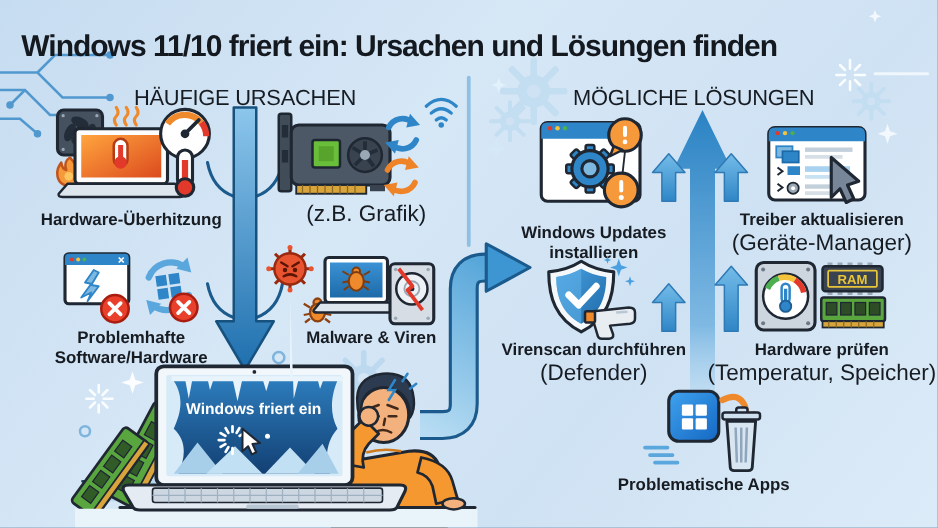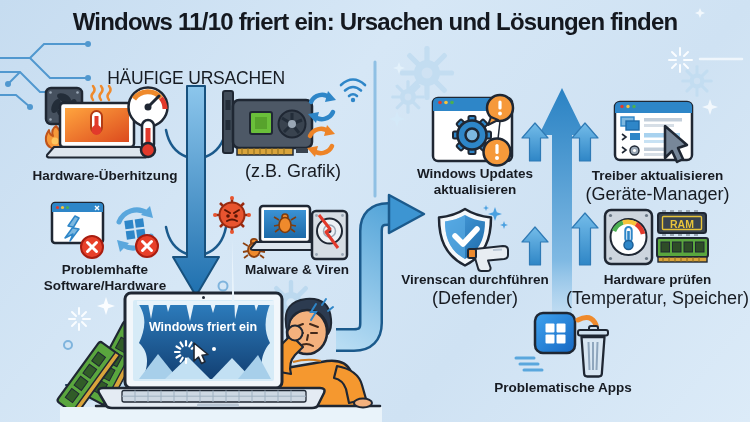--- a/index.html
+++ b/index.html
@@ -3,21 +3,21 @@
 <meta charset="utf-8">
 <style>
   html,body{margin:0;padding:0;background:#9db7cc;}
   .stage{
     position:relative;width:750px;height:422px;overflow:hidden;
     background:linear-gradient(130deg,#c6dcf0 0%,#d6e7f6 38%,#cfe2f3 68%,#dcebf8 100%);
     font-family:"Liberation Sans",sans-serif;
   }
   .decor{position:absolute;left:0;top:0;width:750px;height:422px;}
   .title{
-    position:absolute;left:0;right:0;top:7px;margin:1px;text-align:center;
+    position:absolute;left:0;right:0;top:7px;margin:17px;
     font-size:24px;font-weight:bold;color:#14181f;letter-spacing:-0.8px;
   }
   .col-header{
     position:absolute;top:68px;text-align:center;font-size:17.5px;font-weight:normal;
     color:#171c23;letter-spacing:-0.2px;
   }
   .col-header.left{left:31px;width:330px;}
   .col-header.right{left:390px;width:330px;}
   .item{position:absolute;}
   .item svg{position:absolute;left:0;top:0;overflow:visible;display:block;}
@@ -247,20 +247,21 @@
           <rect x="197" y="403.5" width="42" height="3.5" rx="1.5" fill="#b9c6d4"></rect>
         </g>
       </g>
 
       <ellipse cx="363" cy="403" rx="9" ry="4.5" fill="#f3b17d" stroke="#1f2733" stroke-width="2"></ellipse>
     </g>
   </svg>
 
   <h1 class="title">Windows 11/10 friert ein: Ursachen und Lösungen finden</h1>
   <div class="col-header left">HÄUFIGE URSACHEN</div>
+  <div class="col-header right">MÖGLICHE LÖSUNGEN</div>
 
   <div class="item" style="left:30px;top:84px;width:150px;height:110px">
     <svg width="150" height="84" viewBox="0 0 150 84">
       <defs>
         <linearGradient id="hotGrad" x1="0" y1="0" x2="1" y2="1">
           <stop offset="0" stop-color="#ffa53e"></stop>
             <stop offset="1" stop-color="#dc4a1e"></stop>
         </linearGradient>
       </defs>
       <g>
@@ -483,23 +484,23 @@
         <path d="M86,23 L83,31 L93,26 Z" fill="#f6993a" stroke="#1f2733" stroke-width="2" stroke-linejoin="round"></path>
         <rect x="93.4" y="6.5" width="3.2" height="9" rx="1.6" fill="#fff"></rect>
           <circle cx="95" cy="19.5" r="1.9" fill="#fff"></circle>
       </g>
       <g>
         <circle cx="92" cy="58" r="13.5" fill="#f6993a" stroke="#1f2733" stroke-width="2.5"></circle>
         <rect x="90.4" y="50" width="3.2" height="10" rx="1.6" fill="#fff"></rect>
           <circle cx="92" cy="64" r="2" fill="#fff"></circle>
       </g>
     </svg>
-    <div class="txt" style="top:72px">
+    <div class="txt" style="top:84px">
       <div class="lbl">Windows Updates</div>
-      <div class="lbl">aktualisieren</div>
+      <div class="lbl">installieren</div>
     </div>
   </div>
 
   <div class="item" style="left:405px;top:206px;width:140px;height:100px">
     <svg width="140" height="66" viewBox="0 0 140 66">
       <defs>
         <linearGradient id="shieldGrad" x1="0" y1="0" x2="1" y2="1">
           <stop offset="0" stop-color="#4aa0e0"></stop>
             <stop offset="1" stop-color="#1d6aa8"></stop>
         </linearGradient>

